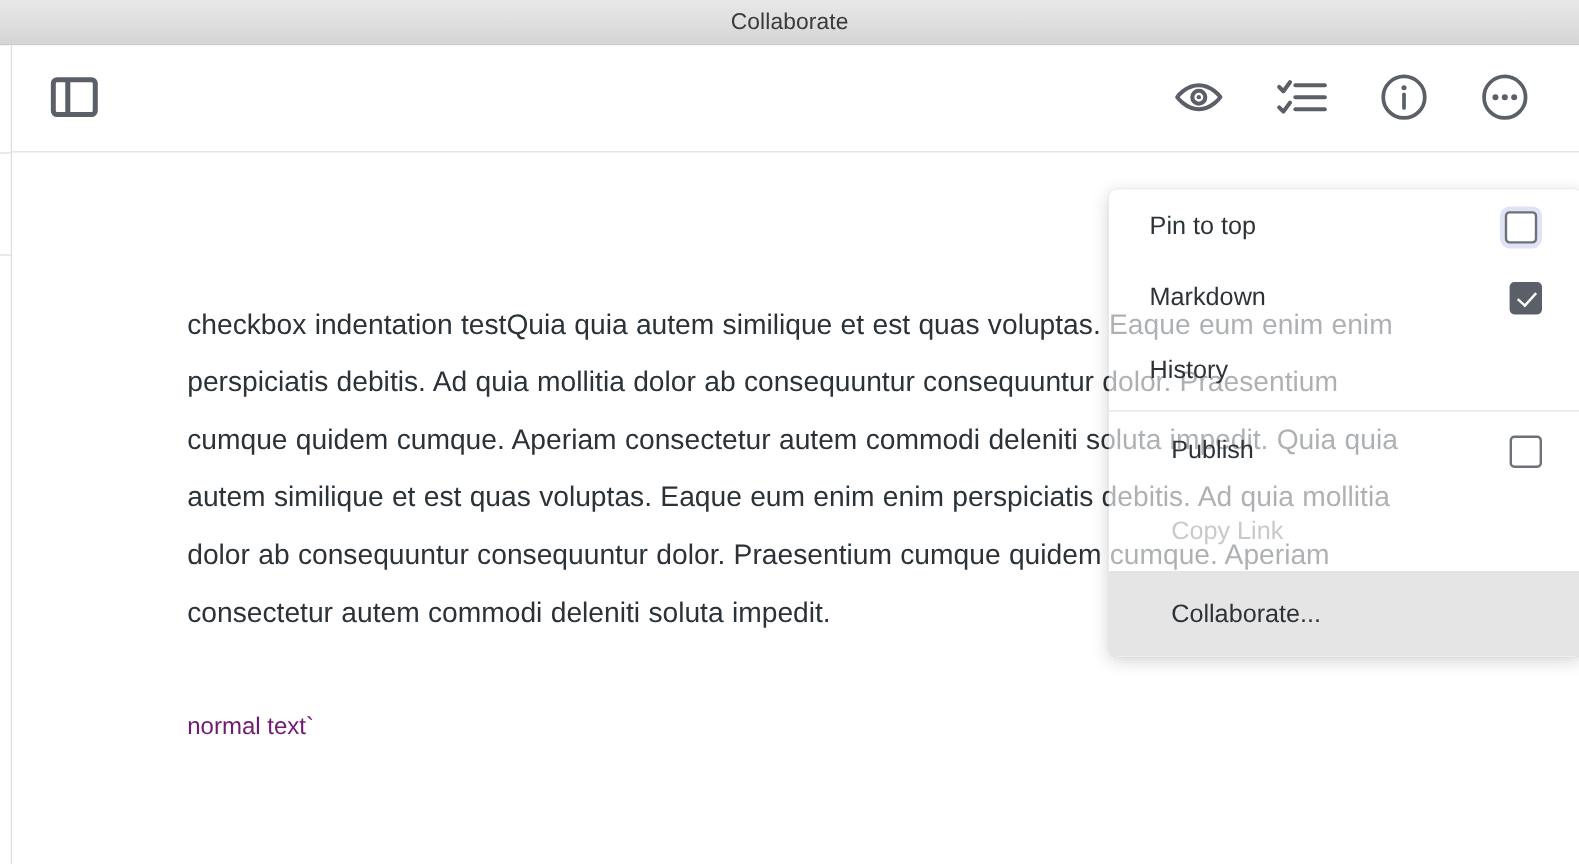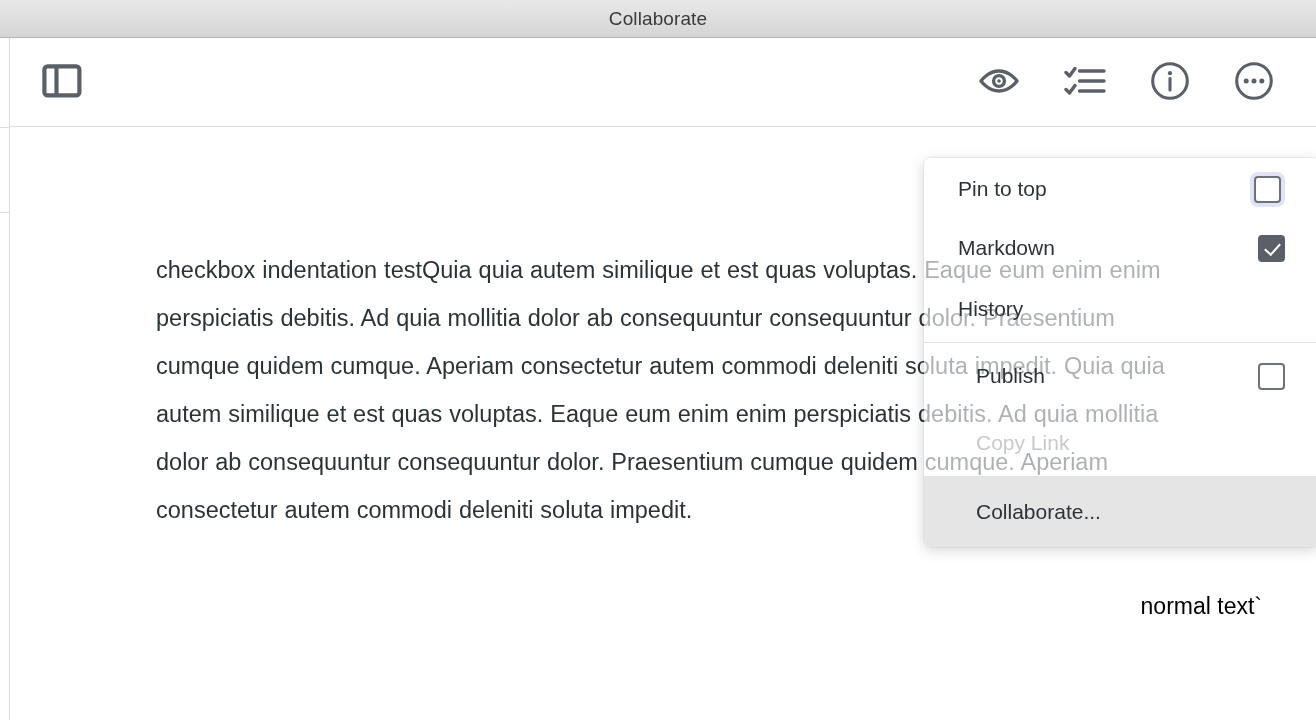--- a/index.html
+++ b/index.html
@@ -110,24 +110,23 @@
   }
   .note-paragraph {
     font-size: 23.5px;
     line-height: 48px;
     color: #2c3338;
     max-width: 1012px;
     word-spacing: 0.4px;
   }
   .note-gap { height: 48px; }
   .note-line {
-    font-size: 23px;
+    font-size: 20px;
     line-height: 48px;
-    color: #000000;
-    text-align: right;
+    color: #701a75;
   }
 
   
   .menu {
     position: absolute;
     left: 924px;
     top: 158px;
     width: 395px;
     border-radius: 7px;
     background: rgba(255,255,255,0.62);

